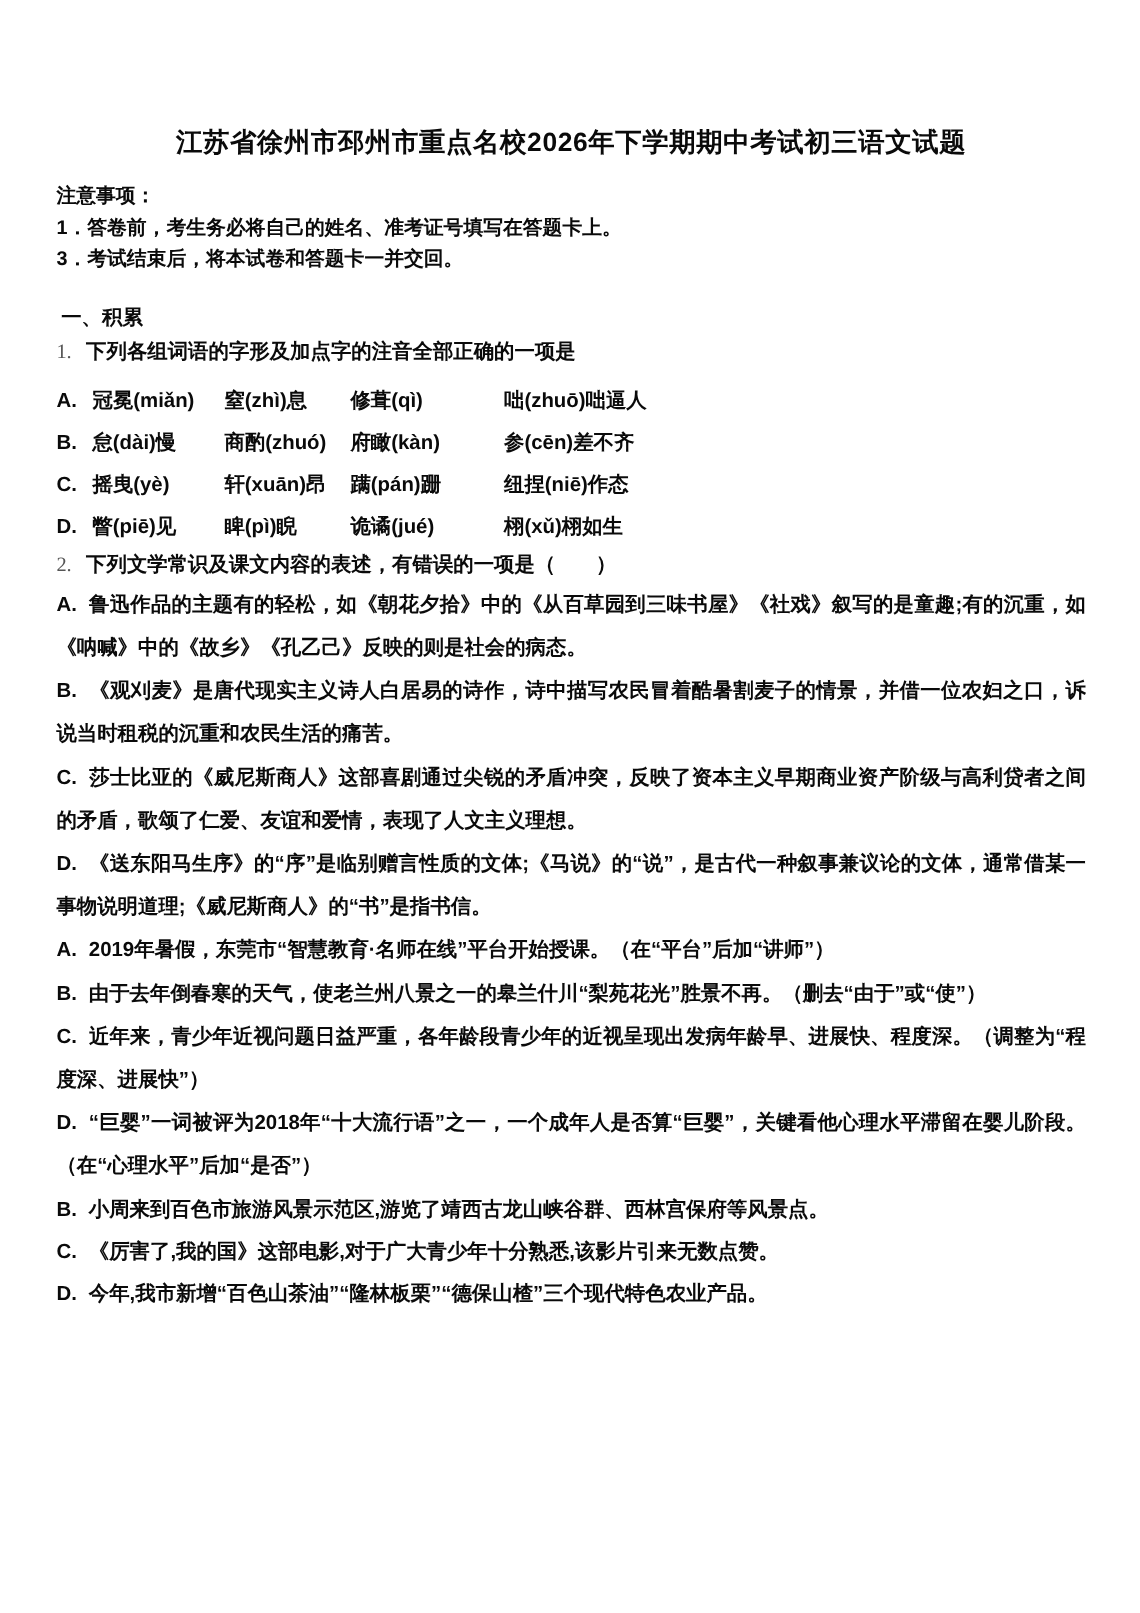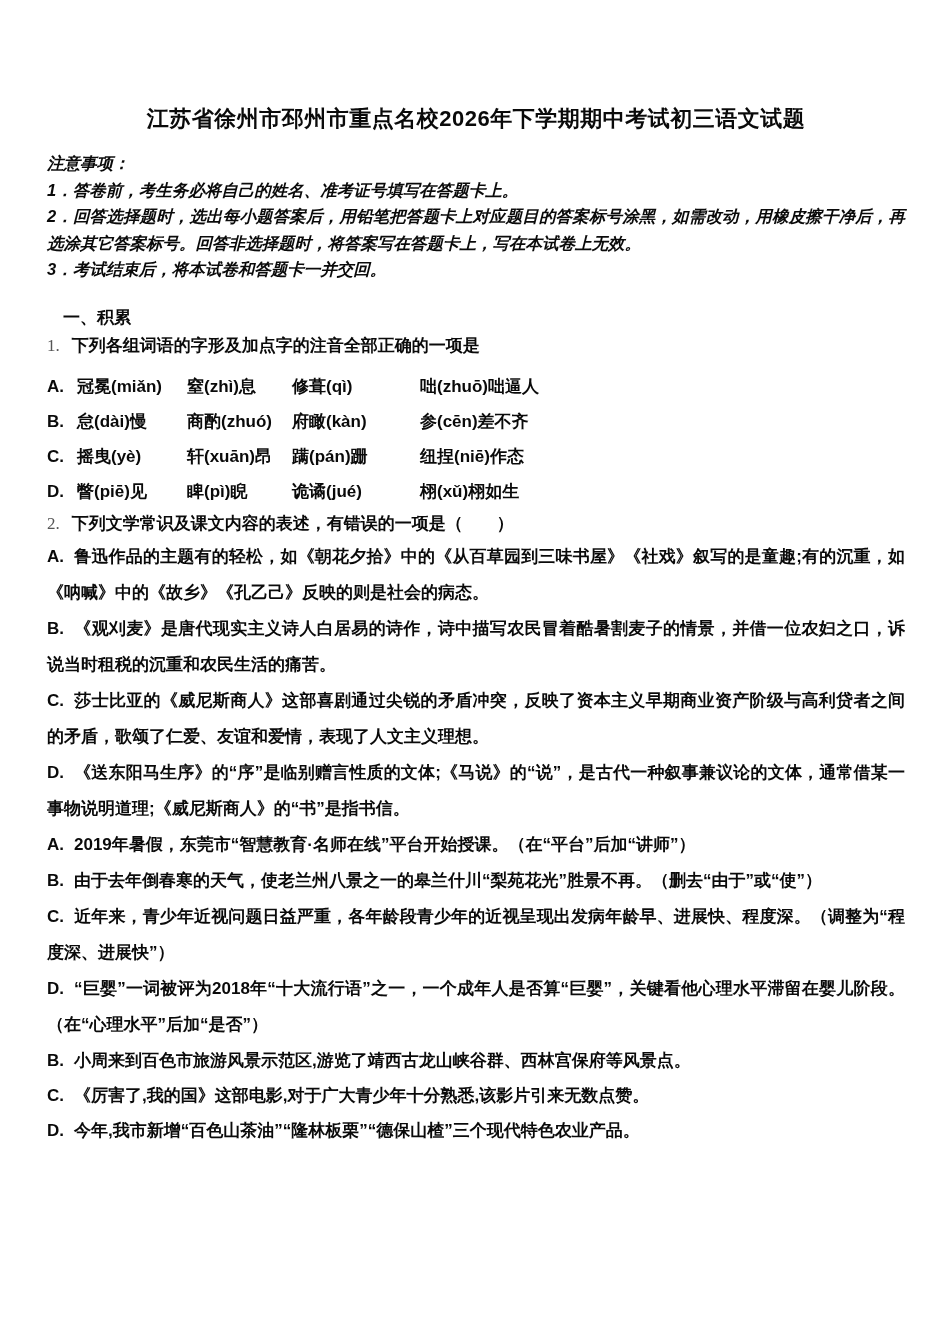--- a/index.html
+++ b/index.html
@@ -21,24 +21,23 @@
     font-weight: 800;
     text-align: center;
     margin: 0 0 16px 0;
     letter-spacing: 0.5px;
   }
   .notice p {
     margin: 0;
     font-size: 16.5px;
     line-height: 26.5px;
     text-align: justify;
-    font-style: italic;
   }
   .section-heading {
-    margin: 22px 0 0 16px;
+    margin: 22px 0 0 4px;
     font-size: 17px;
     line-height: 26px;
   }
   .stem {
     margin: 0;
     font-size: 17px;
     line-height: 30px;
     text-align: justify;
   }
   .qnum {
@@ -67,21 +66,20 @@
 </head>
 <body>
 
 <div class="page">
 
   <h1 class="title">江苏省徐州市邳州市重点名校2026年下学期期中考试初三语文试题</h1>
 
   <div class="notice">
     <p>注意事项：</p>
     <p>1．答卷前，考生务必将自己的姓名、准考证号填写在答题卡上。</p>
-    <p>2．回答选择题时，选出每小题答案后，用铅笔把答题卡上对应题目的答案标号涂黑，如需改动，用橡皮擦干净后，再选涂其它答案标号。回答非选择题时，将答案写在答题卡上，写在本试卷上无效。</p>
     <p>3．考试结束后，将本试卷和答题卡一并交回。</p>
   </div>
 
   <p class="section-heading">一、积累</p>
 
   <p class="stem"><span class="qnum">1.</span><span>下列各组词语的字形及加点字的注音全部正确的一项是</span></p>
 
   <div class="word-grid">
     <span class="cell">A.</span>
     <span class="cell">冠冕(miǎn)</span>

